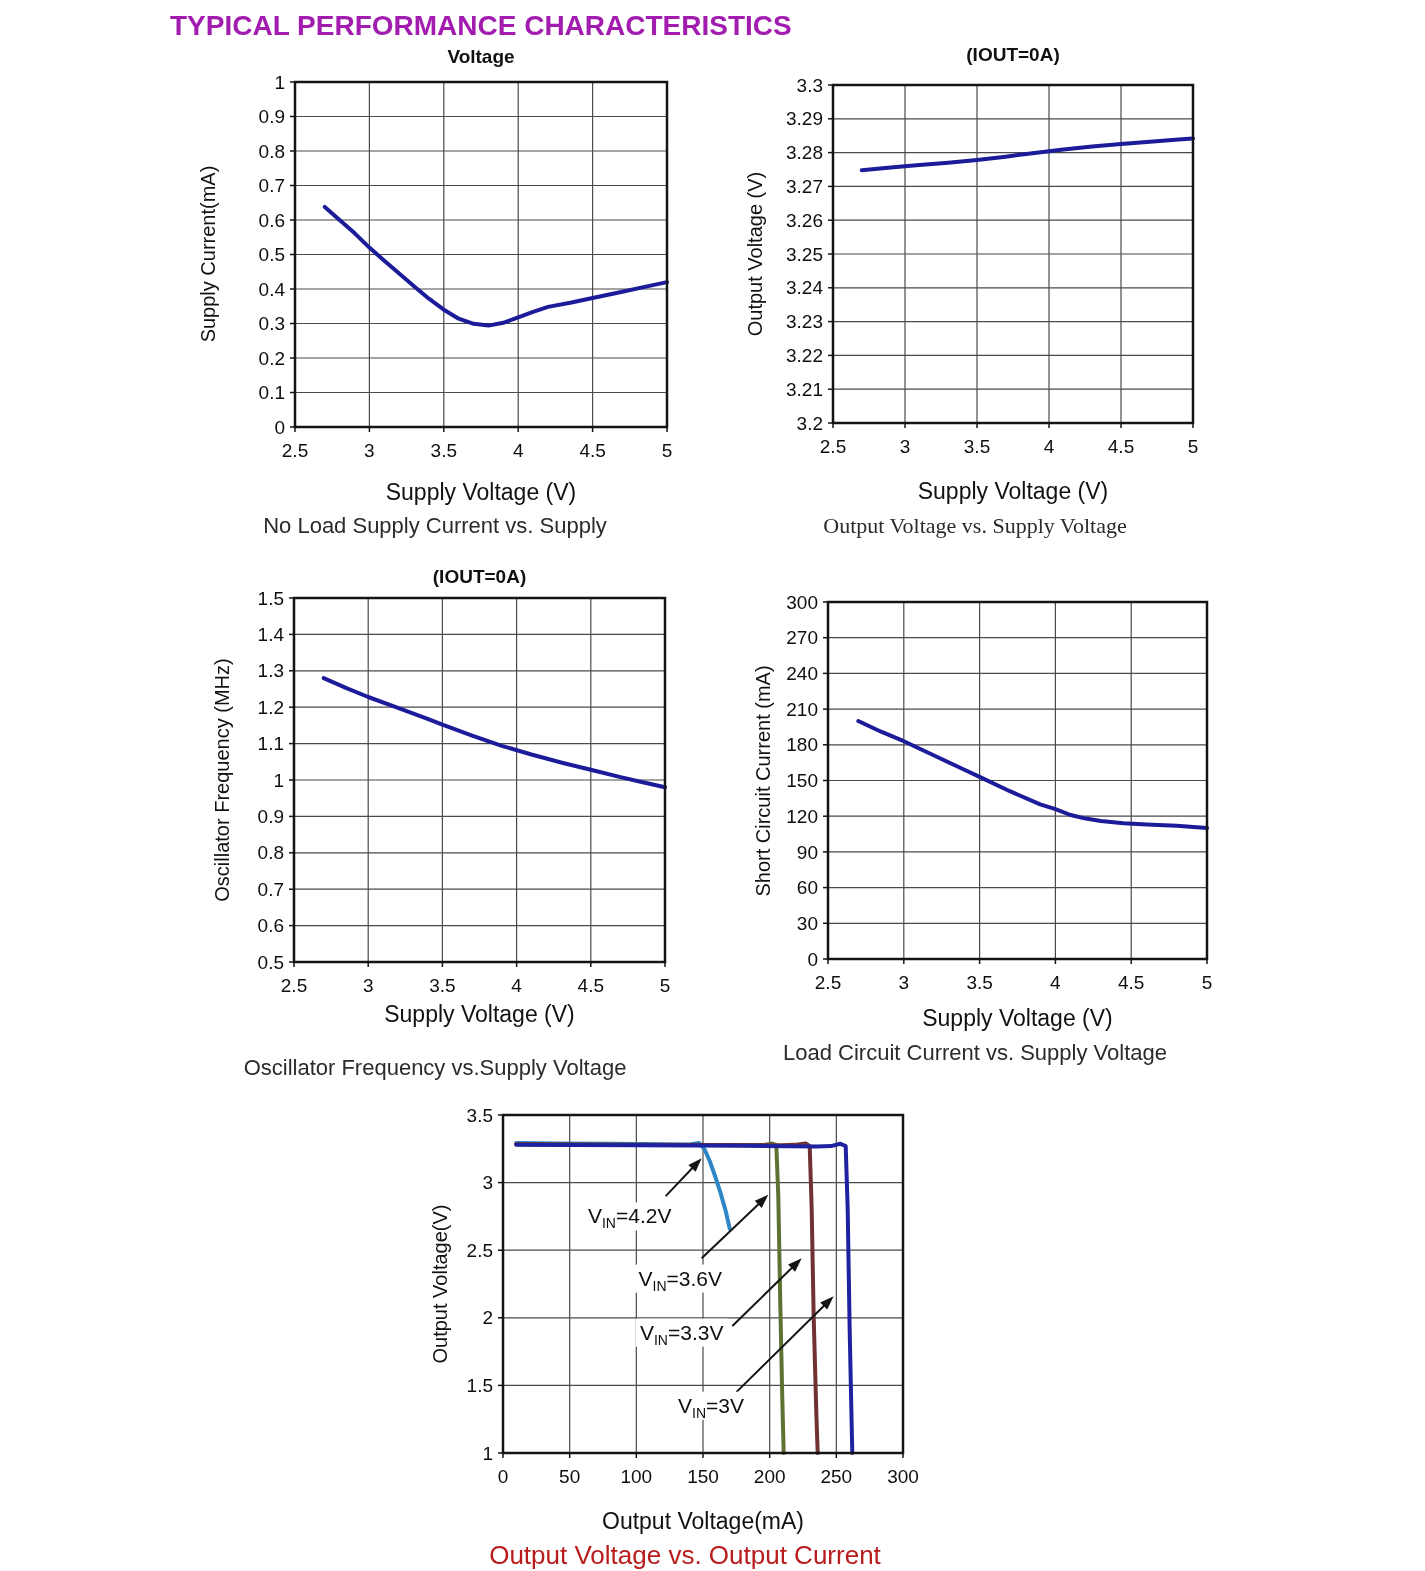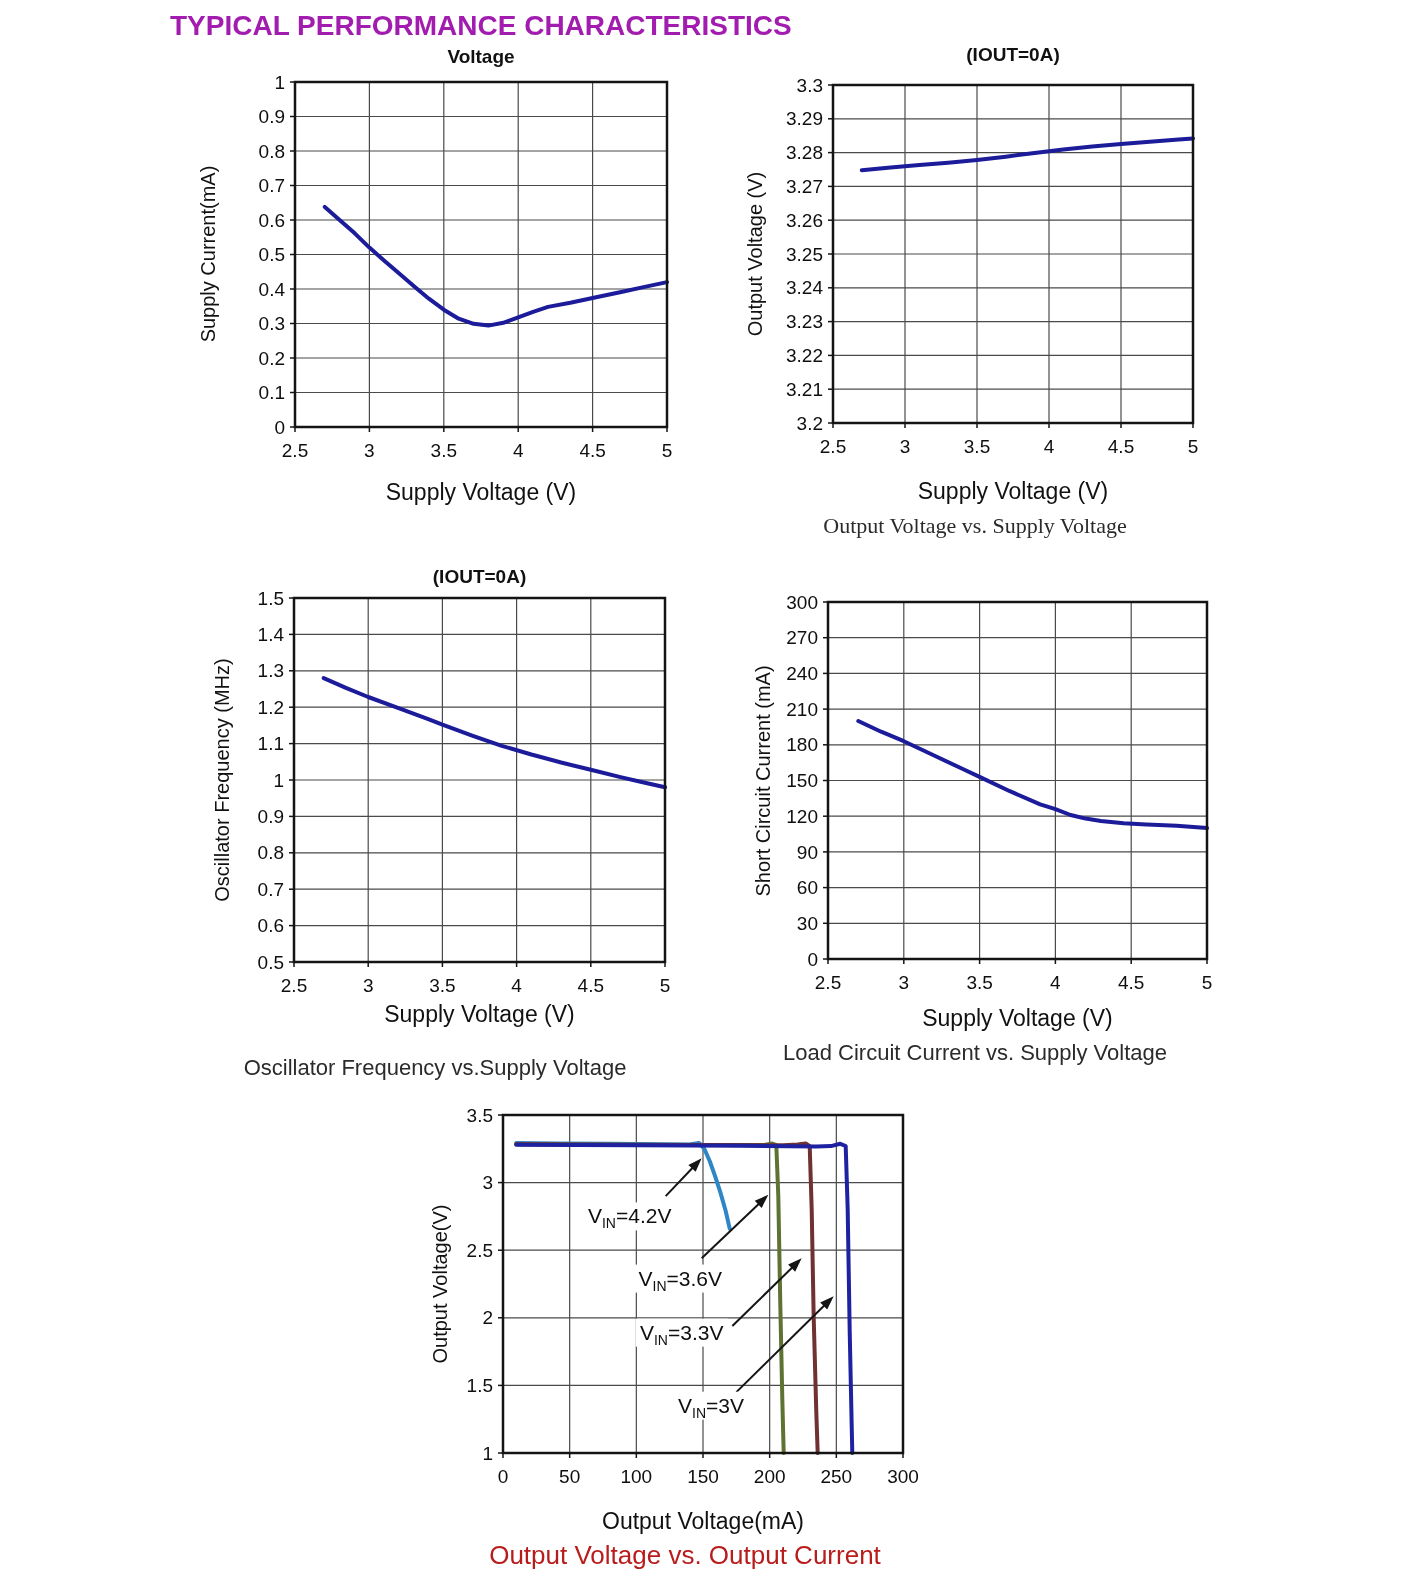--- a/index.html
+++ b/index.html
@@ -78,20 +78,21 @@
         <line x1="120" y1="147.50000000000003" x2="125" y2="147.50000000000003" stroke="#141414" stroke-width="1.5"></line>
         <text x="115" y="147.50000000000003" text-anchor="end" dy="0.35em">0.7</text>
         <line x1="120" y1="113" x2="125" y2="113" stroke="#141414" stroke-width="1.5"></line>
         <text x="115" y="113" text-anchor="end" dy="0.35em">0.8</text>
         <line x1="120" y1="78.5" x2="125" y2="78.5" stroke="#141414" stroke-width="1.5"></line>
         <text x="115" y="78.5" text-anchor="end" dy="0.35em">0.9</text>
         <line x1="120" y1="44" x2="125" y2="44" stroke="#141414" stroke-width="1.5"></line>
         <text x="115" y="44" text-anchor="end" dy="0.35em">1</text>
       </svg>
     <div class="x-title" style="left:125px;top:441px;width:372px;">Supply Voltage (V)</div>
+    <div class="caption" style="top:475px;">No Load Supply Current vs. Supply</div>
   </div>
 
   <div class="chart-block" id="c2" style="left:710px;top:38px;width:530px;height:505px;">
     <div class="chart-title" style="left:123px;top:6px;width:360px;">(IOUT=0A)</div>
     <div class="y-title" style="left:45px;top:216px;">Output Voltage (V)</div>
     <svg class="plot" width="530" height="505">
         <line x1="123" y1="47" x2="123" y2="385" stroke="#4a4a4a" stroke-width="1.2"></line>
         <line x1="195" y1="47" x2="195" y2="385" stroke="#4a4a4a" stroke-width="1.2"></line>
         <line x1="267" y1="47" x2="267" y2="385" stroke="#4a4a4a" stroke-width="1.2"></line>
         <line x1="339" y1="47" x2="339" y2="385" stroke="#4a4a4a" stroke-width="1.2"></line>

